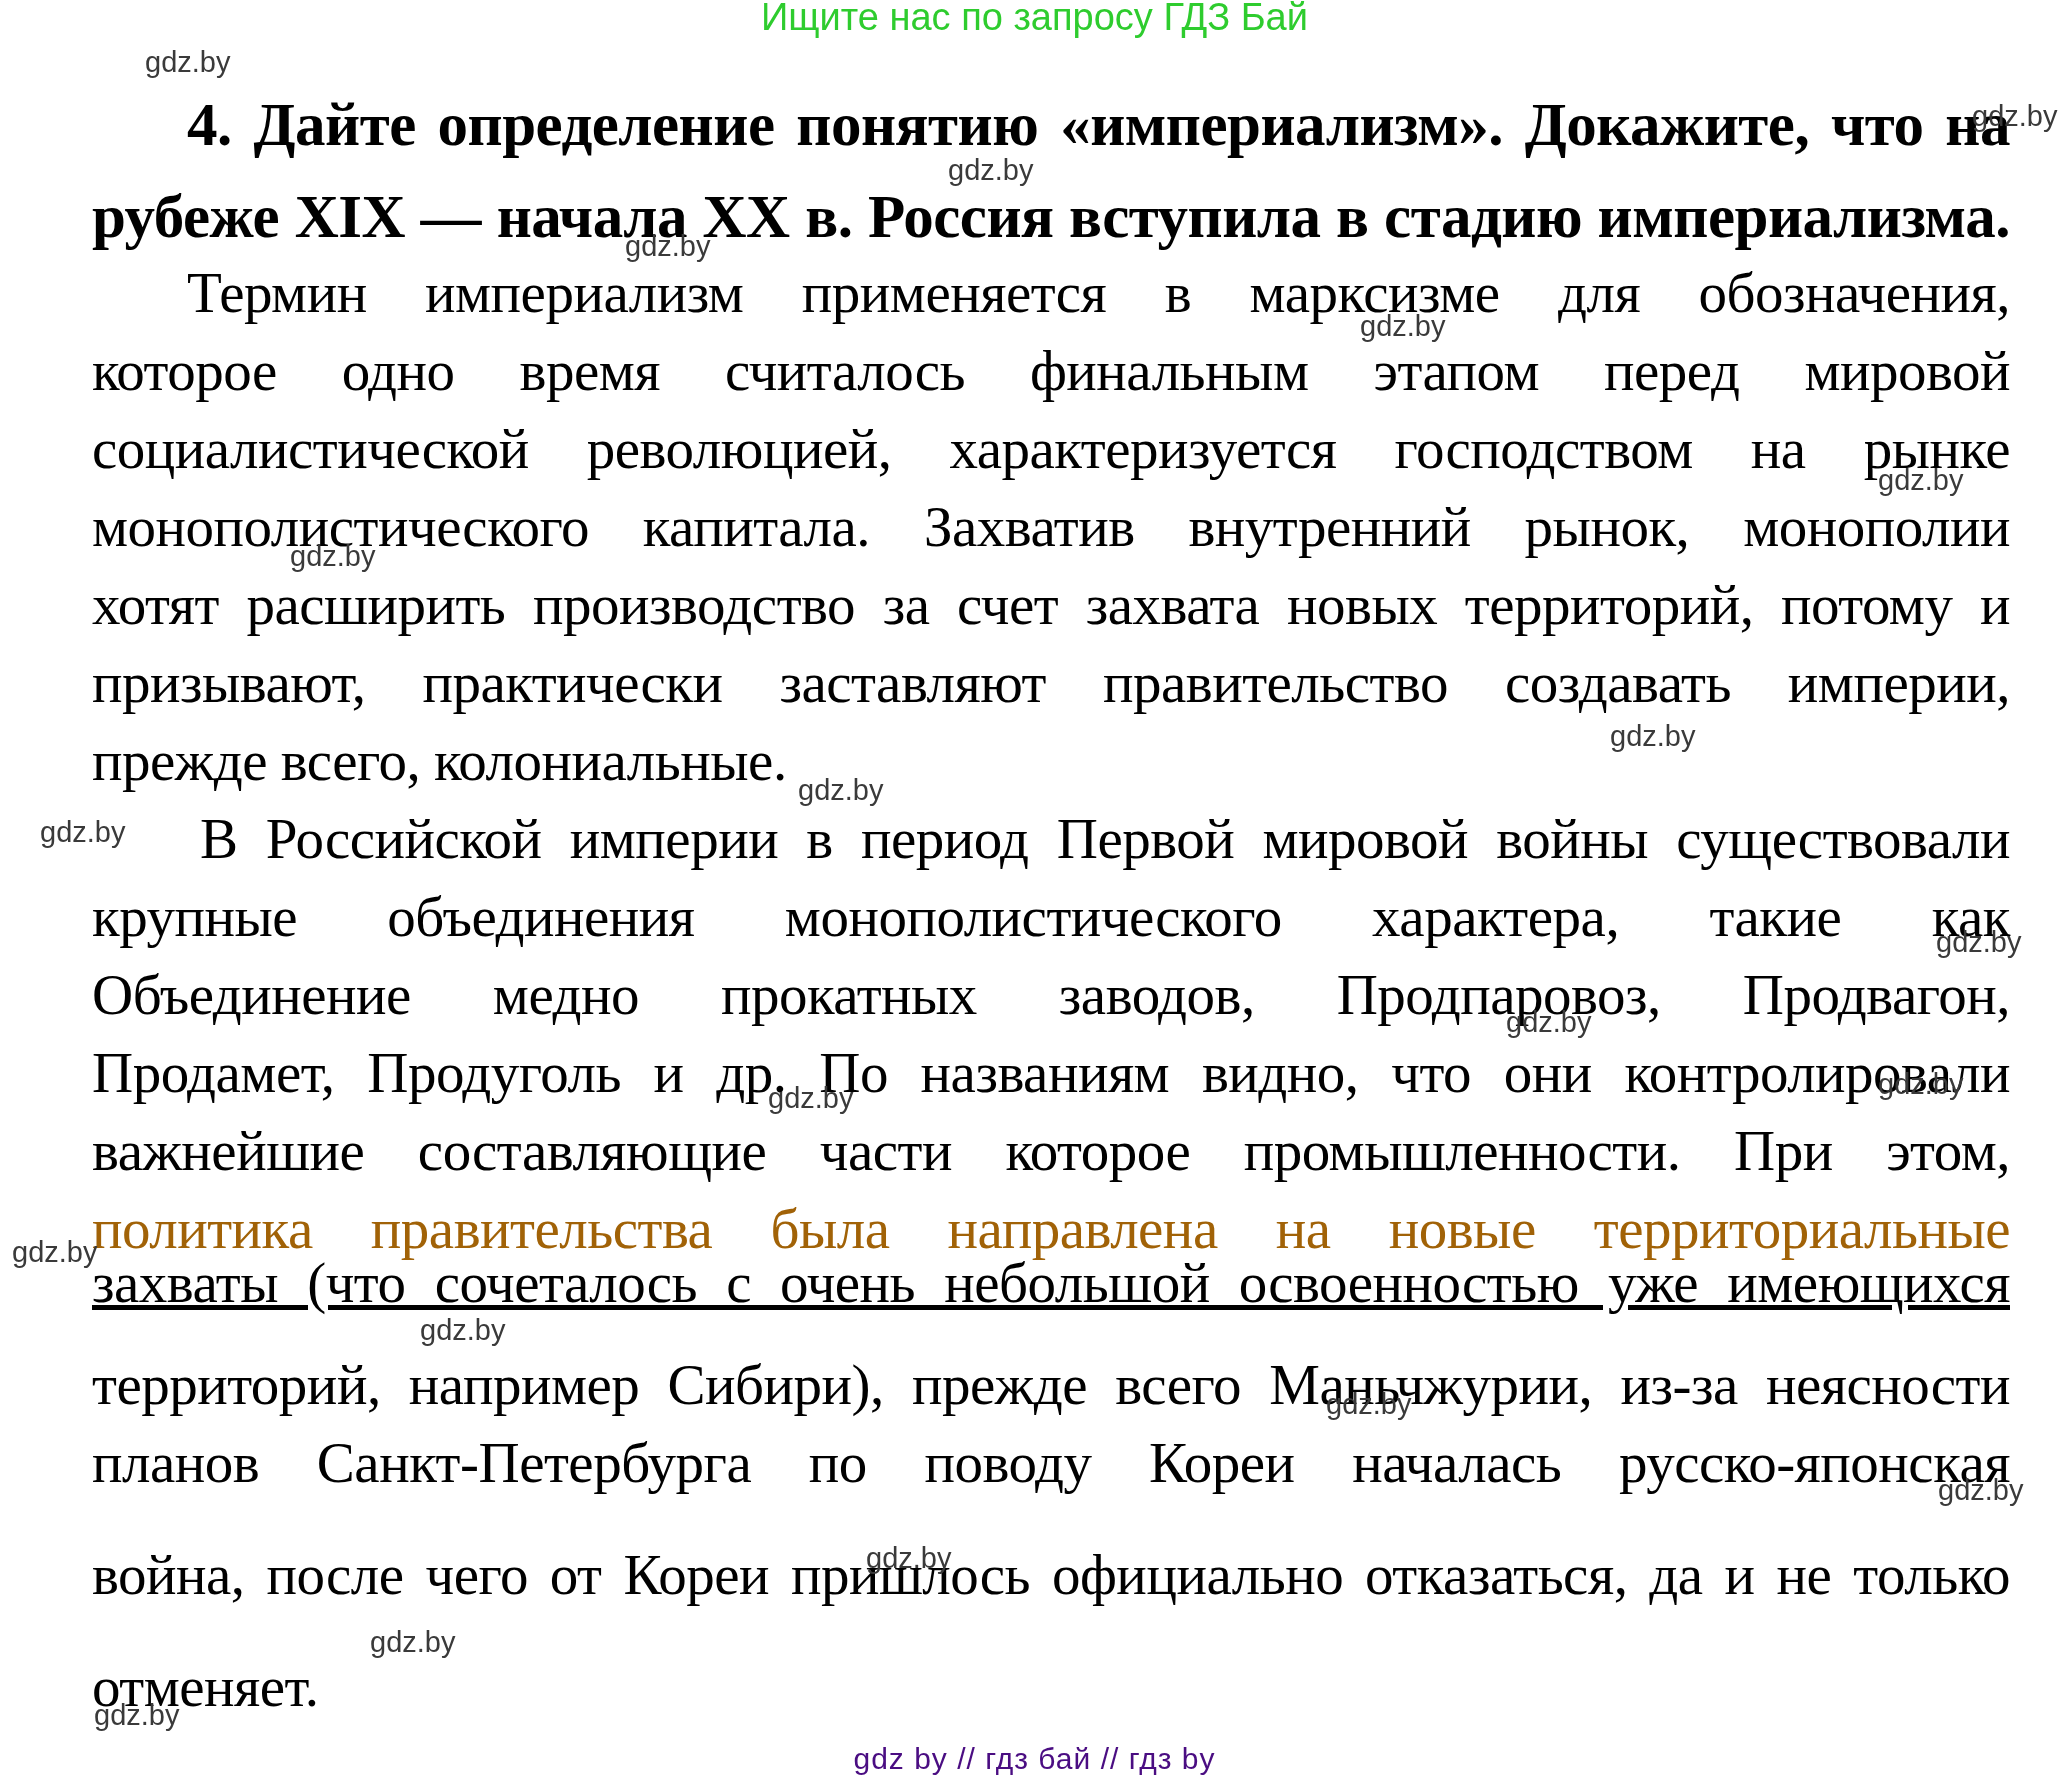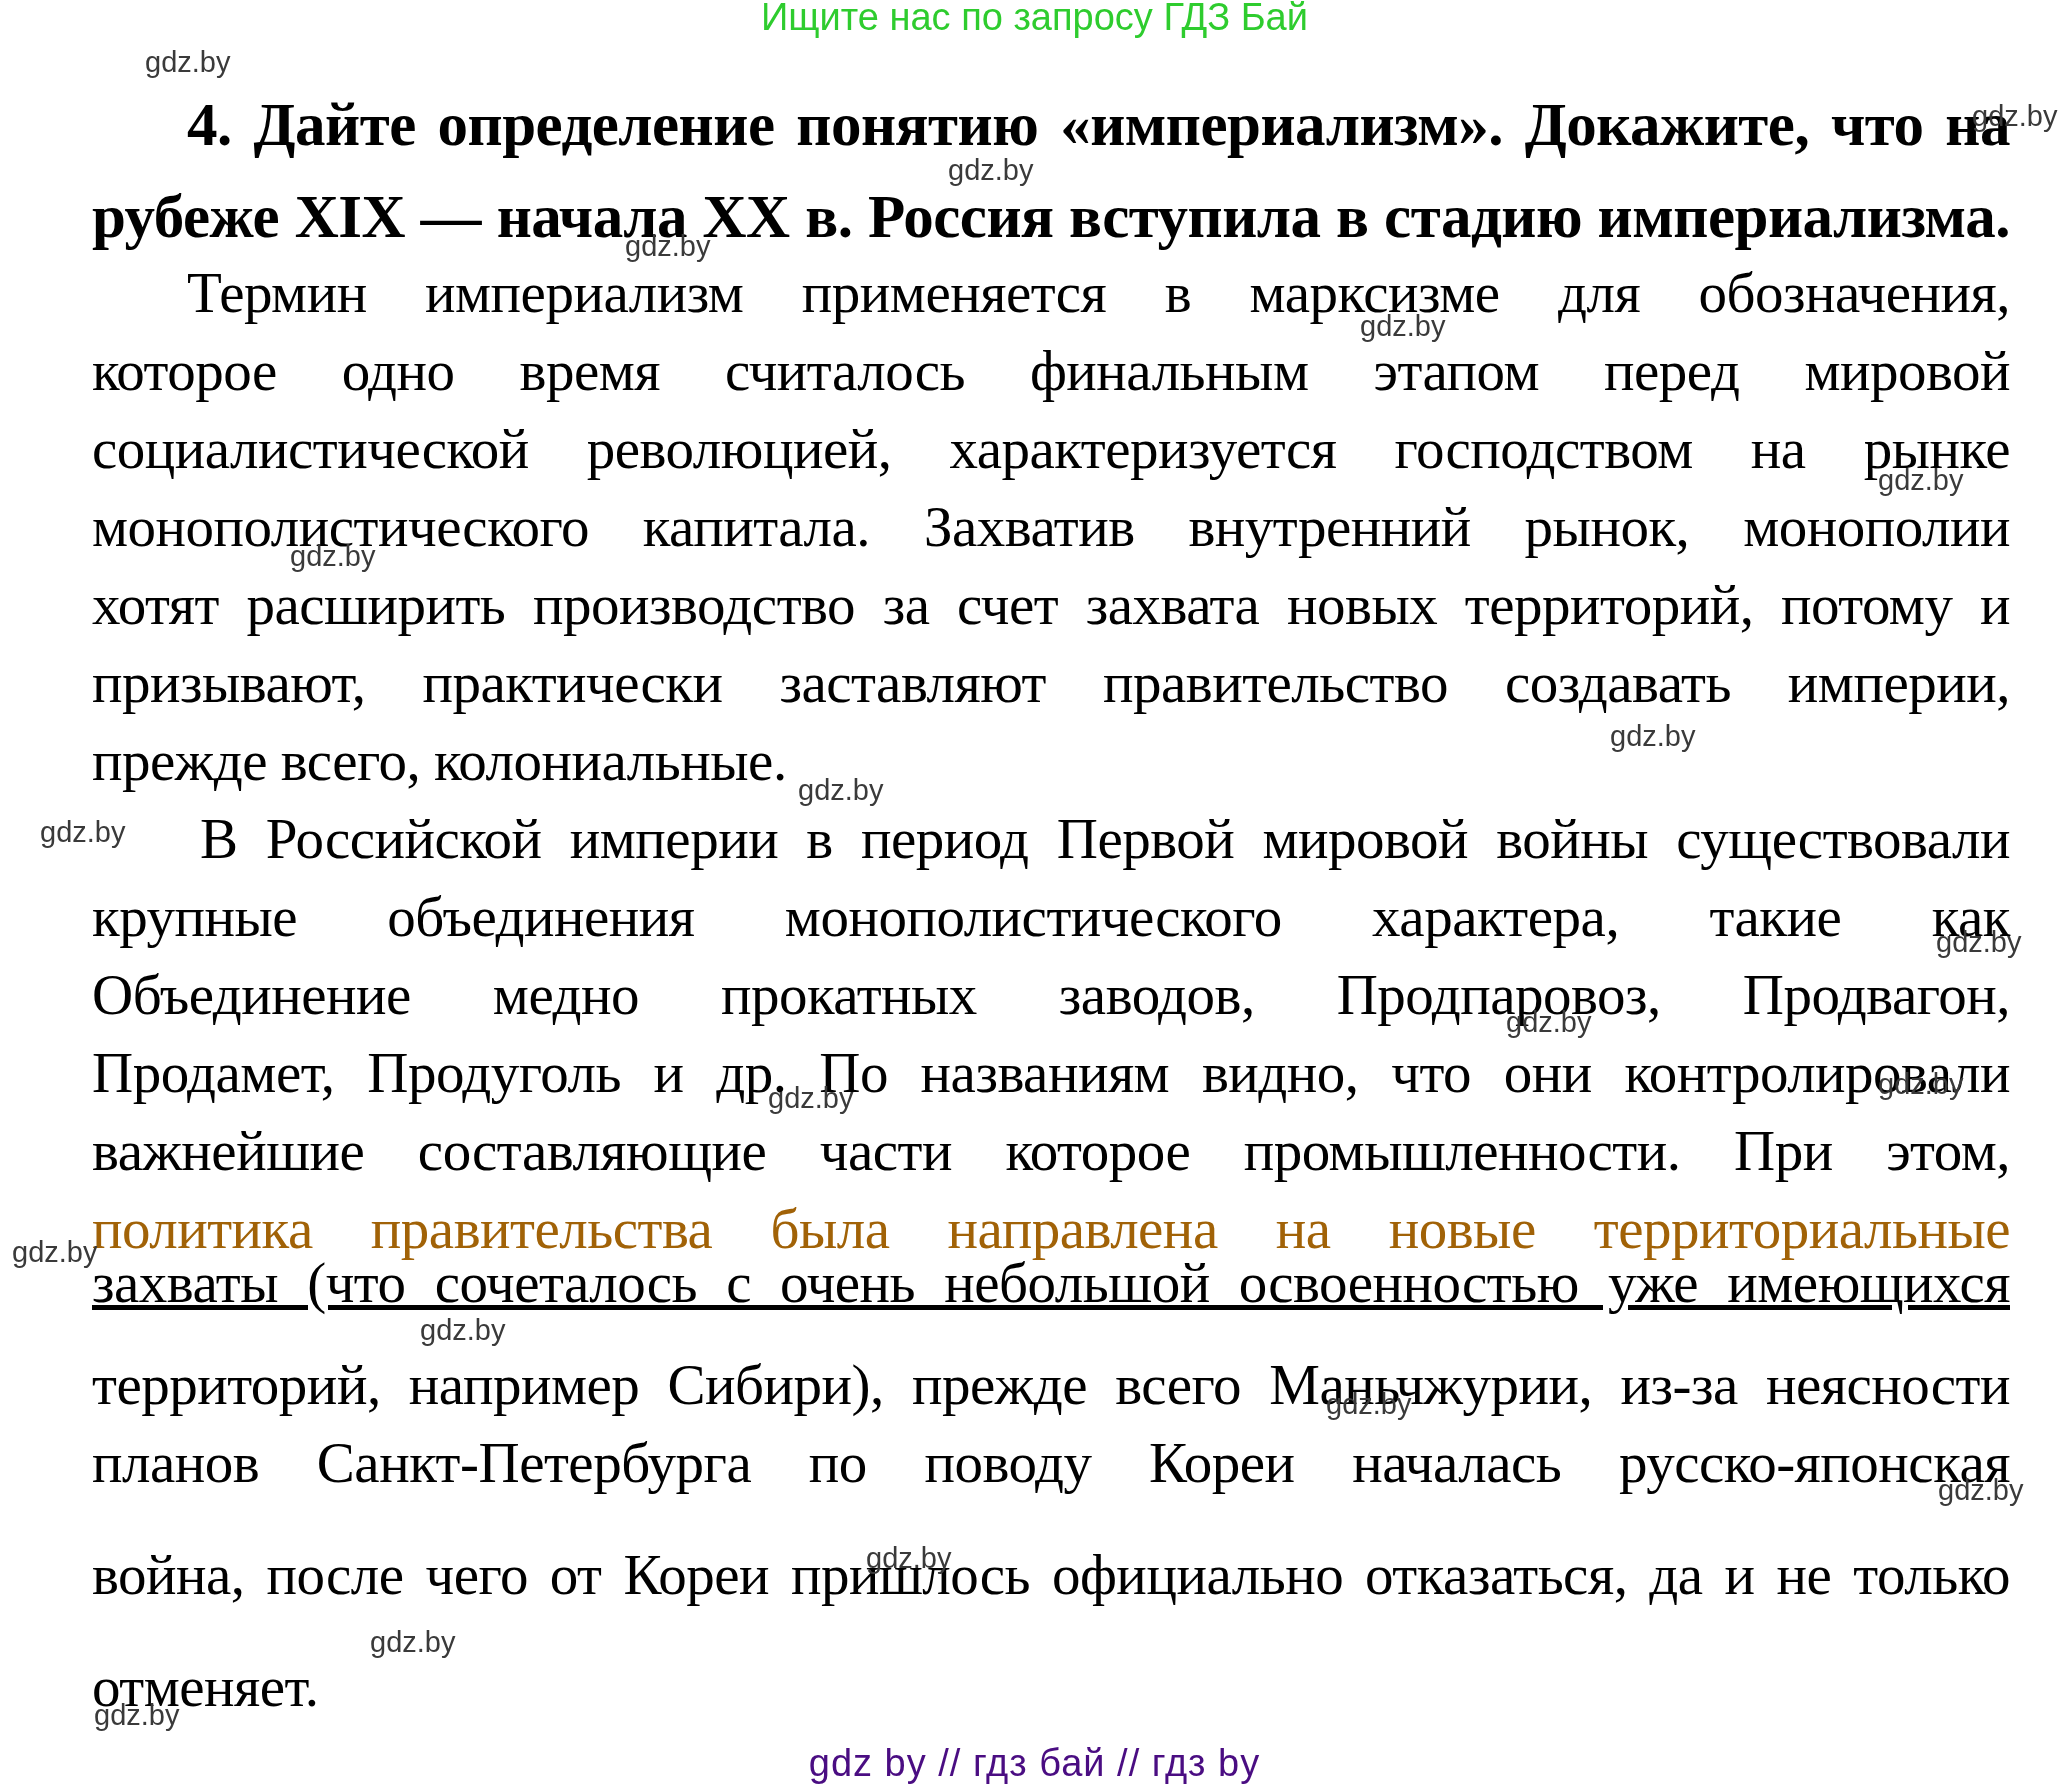--- a/index.html
+++ b/index.html
@@ -47,21 +47,21 @@
     line-height: 1;
     white-space: nowrap;
   }
   .footer {
     position: absolute;
     top: 1742px;
     left: 0;
     width: 100%;
     text-align: center;
     font-family: "Liberation Sans", "DejaVu Sans", sans-serif;
-    font-size: 38px;
+    font-size: 30px;
     letter-spacing: 1px;
   }
 </style>
 </head>
 <body>
 
 <div class="page" style="background: rgb(255, 255, 255);">
   <div class="banner" style="color: rgb(46, 204, 46);">Ищите нас по запросу ГДЗ Бай</div>
 
   <div class="footer" style="color: rgb(74, 13, 130);">gdz by  //  гдз бай  //  гдз by</div>

